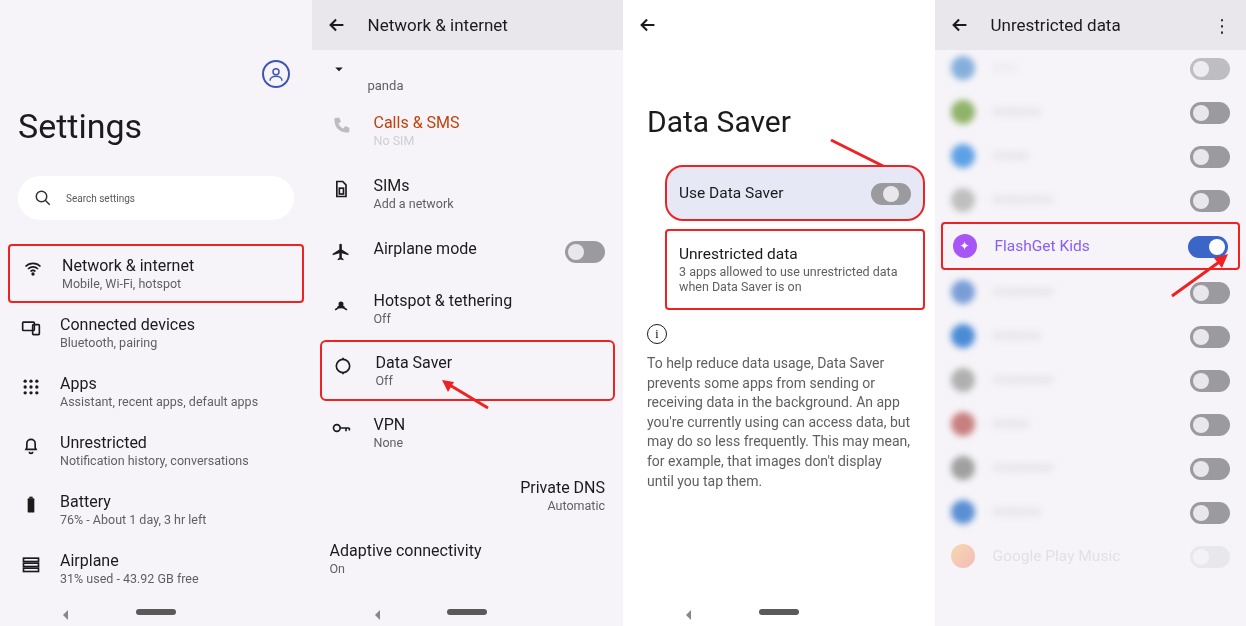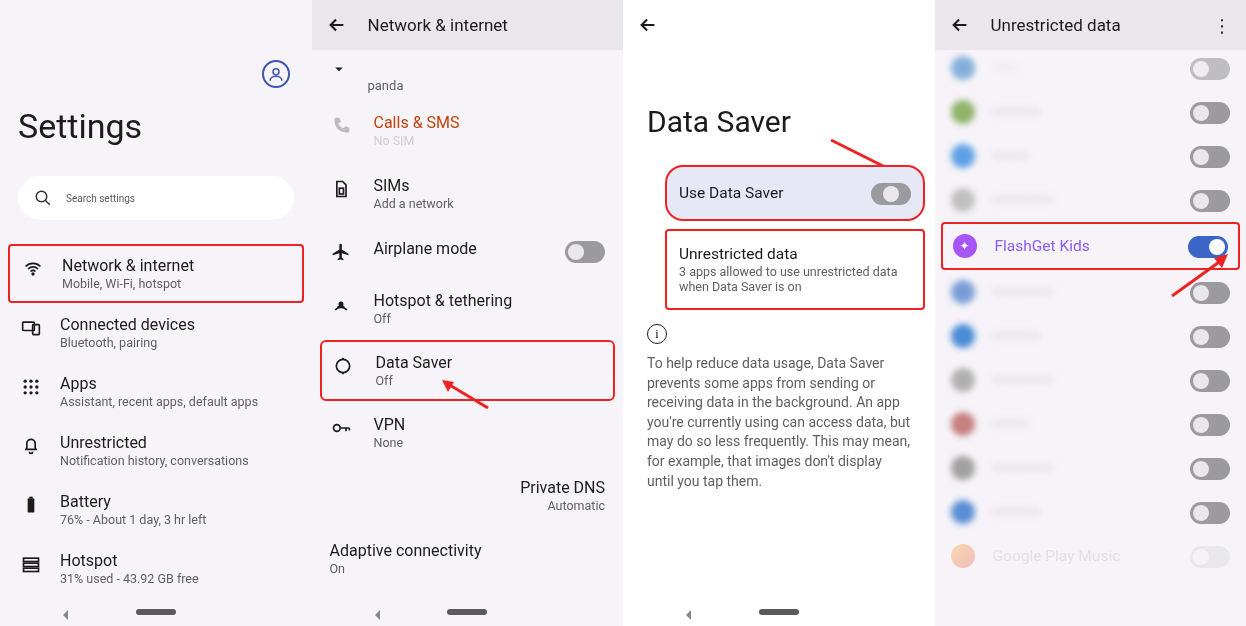--- a/index.html
+++ b/index.html
@@ -156,21 +156,21 @@
   </div>
   <div class="row">
     <div class="icn">
           <svg viewBox="0 0 24 24" fill="none" stroke="currentColor" stroke-width="2">
             <rect x="3" y="5" width="18" height="4"></rect>
             <rect x="3" y="11" width="18" height="4"></rect>
             <rect x="3" y="17" width="18" height="4"></rect>
           </svg>
         </div>
     <div class="txt">
-          <div class="lbl">Hotspot</div>
+          <div class="lbl">Airplane</div>
           <div class="sub">31% used - 43.92 GB free</div>
         </div>
   </div>
   <div class="nav">
     <span class="nav-back"><svg viewBox="0 0 12 12">
             <path d="M8 1L3 6l5 5"></path>
           </svg></span>
     <span class="nav-pill"></span>
     <span style="width:12px"></span>
   </div>

